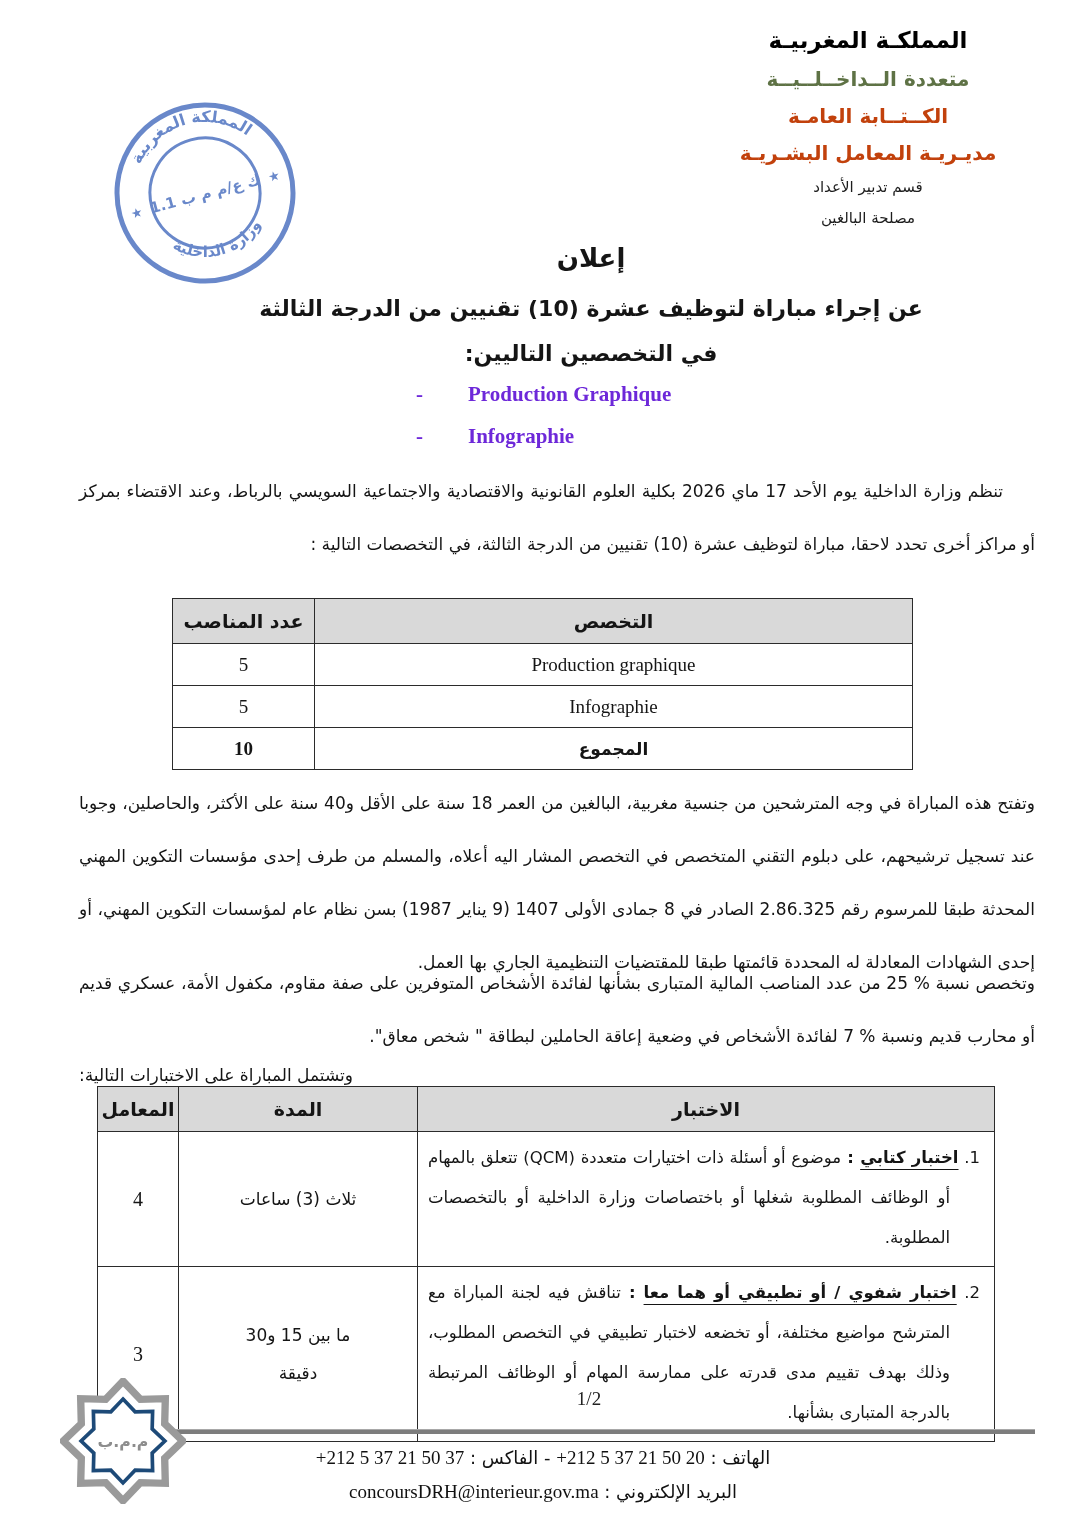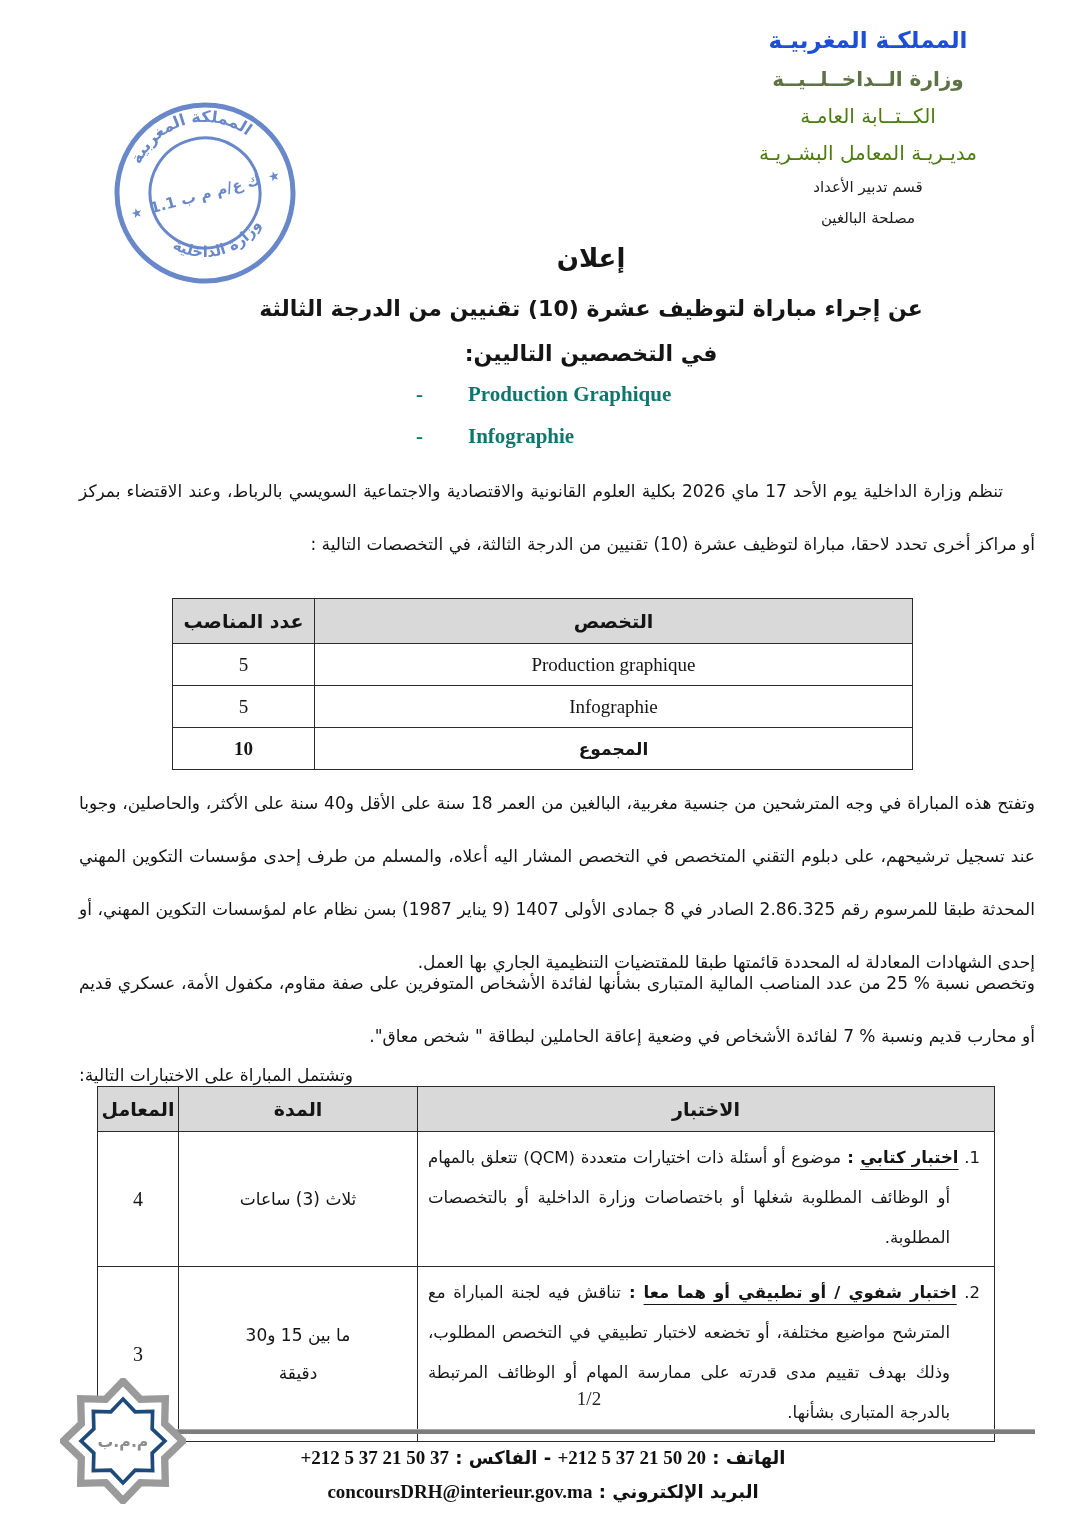--- a/index.html
+++ b/index.html
@@ -4,36 +4,36 @@
 <style>
   html,body{margin:0;padding:0;background:#e8e8e8;}
   .page{
     position:relative;width:1086px;height:1536px;margin:0 auto;
     background:#ffffff;overflow:hidden;
     font-family:"DejaVu Sans",sans-serif;color:#151515;
   }
   
   .gov-header{position:absolute;top:20px;right:50px;width:336px;text-align:center;}
   .gov-line{display:block;}
-  .gov-kingdom{font-size:23px;font-weight:bold;color:#1d4ed8;line-height:40px;}
+  .gov-kingdom{font-size:23px;font-weight:bold;color:#000000;line-height:40px;}
   .gov-ministry{font-size:20px;font-weight:bold;color:#5e7245;line-height:38px;}
-  .gov-secretariat,.gov-directorate{font-size:20px;font-weight:normal;color:#4d7c0f;line-height:37px;}
+  .gov-secretariat,.gov-directorate{font-size:20px;font-weight:bold;color:#c2410c;line-height:37px;}
   .gov-division,.gov-service{font-size:15px;color:#1d1d1d;line-height:31px;}
   
   .stamp{position:absolute;left:110px;top:98px;width:190px;height:190px;
          transform:rotate(-15deg);opacity:.88;}
   .stamp text{fill:#5578c3;font-family:"DejaVu Sans",sans-serif;}
   
   .announce{position:absolute;top:238px;left:0;width:1086px;text-align:center;direction:rtl;padding-left:48px;}
   .announce-word{font-size:26px;font-weight:bold;line-height:40px;}
   .announce-l1{font-size:22px;font-weight:bold;line-height:46px;margin-top:8px;text-align:center;}
   .announce-l2{font-size:22px;font-weight:bold;line-height:44px;}
   .specs{position:absolute;top:382px;left:416px;direction:ltr;text-align:left;}
   .spec-row{height:42px;font-family:"Liberation Serif","DejaVu Serif",serif;
-            font-size:21px;font-weight:bold;color:#0f766e;}
+            font-size:21px;font-weight:bold;color:#6d28d9;}
   .spec-row .dash{display:inline-block;width:52px;}
   
   .para{position:absolute;right:51px;left:79px;direction:rtl;text-align:justify;
         font-size:17px;line-height:53px;color:#141414;}
   .p1{top:448px;text-indent:32px;}
   .p2{top:760px;}
   .p3{top:940px;}
   .p4{top:1032px;text-align:left;}
   
   table{border-collapse:collapse;direction:rtl;}
@@ -56,33 +56,33 @@
   .dur-cell{text-align:center;font-size:17px;line-height:38px;padding:0 52px;}
   .coef-cell{text-align:center;font-family:"Liberation Serif","DejaVu Serif",serif;
              font-size:20px;}
   
   .pagenum{position:absolute;top:1388px;left:0;width:1086px;text-align:center;
            font-family:"Liberation Serif","DejaVu Serif",serif;font-size:19px;color:#222;padding-left:46px;}
   .foot-rule{position:absolute;top:1429px;left:118px;right:51px;height:4px;
              background:#7d7d7d;border-top:1px solid #a8a8a8;}
   .star-logo{position:absolute;left:60px;top:1378px;width:126px;height:126px;}
   .contacts{position:absolute;top:1441px;left:0;width:1086px;text-align:center;
-            direction:rtl;font-size:18px;font-weight:bold;color:#111;}
+            direction:rtl;font-size:18px;font-weight:normal;color:#111;}
   .contacts .row{line-height:34px;}
   .contacts .num,.contacts .email{direction:ltr;unicode-bidi:isolate;
             font-family:"Liberation Serif","DejaVu Serif",serif;font-size:19px;}
 </style>
 </head>
 <body>
 
 <div class="page">
 
   <div class="gov-header" dir="rtl">
     <span class="gov-line gov-kingdom">المملكـة المغربيـة</span>
-    <span class="gov-line gov-ministry">وزارة الــداخــلــيــة</span>
+    <span class="gov-line gov-ministry">متعددة الــداخــلــيــة</span>
     <span class="gov-line gov-secretariat">الكــتــابة العامـة</span>
     <span class="gov-line gov-directorate">مديـريـة المعامل البشـريـة</span>
     <span class="gov-line gov-division">قسم تدبير الأعداد</span>
     <span class="gov-line gov-service">مصلحة البالغين</span>
   </div>
 
   <svg class="stamp" viewBox="0 0 190 190">
     <circle cx="95" cy="95" r="88" fill="none" stroke="#5578c3" stroke-width="5"></circle>
     <circle cx="95" cy="95" r="55" fill="none" stroke="#5578c3" stroke-width="3"></circle>
     <path id="arcTop" d="M 24 95 A 71 71 0 1 1 166 95" fill="none"></path>

